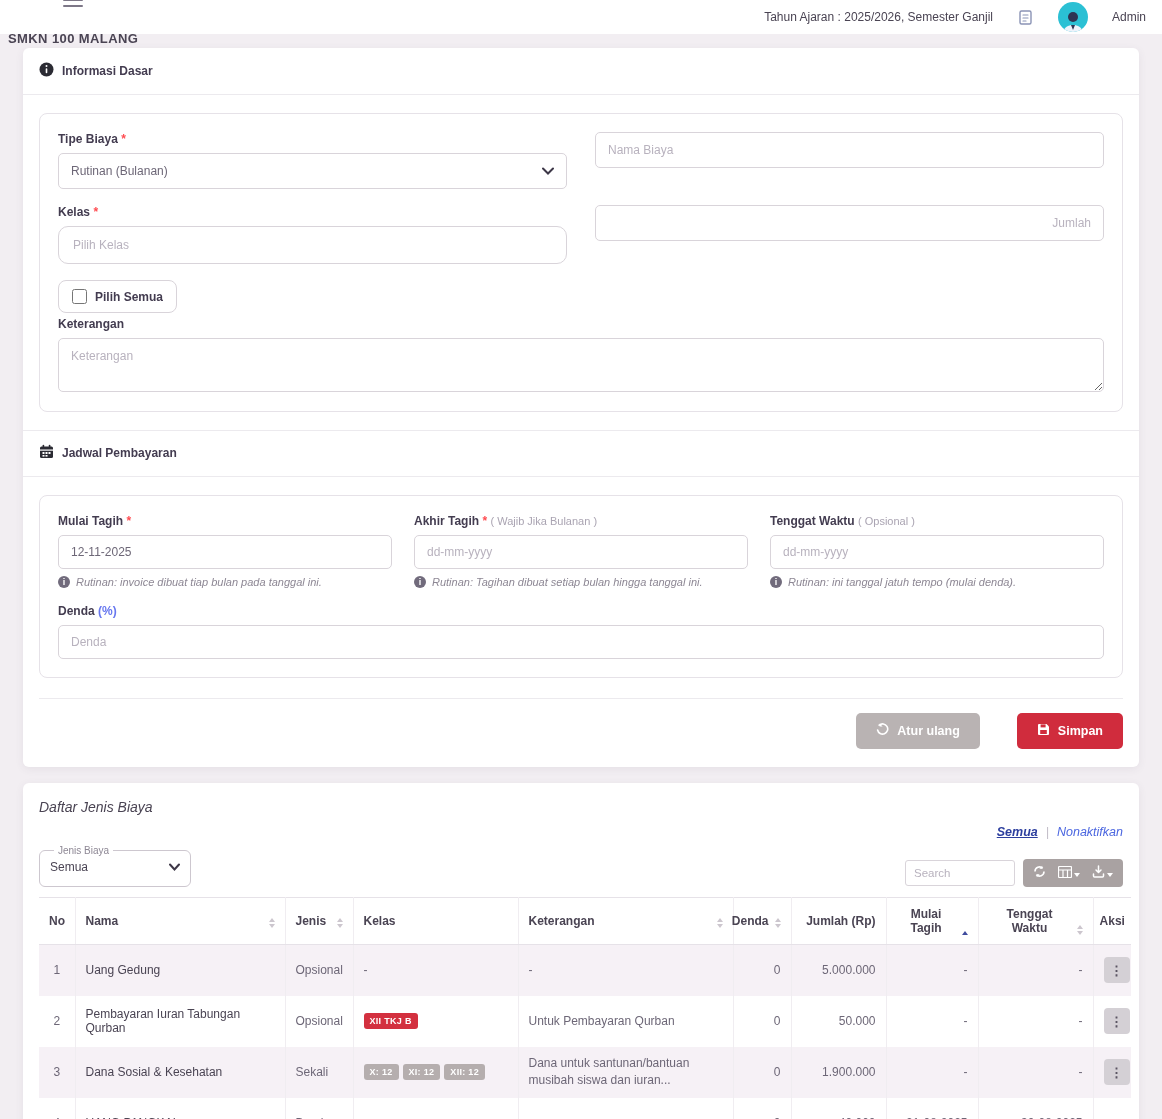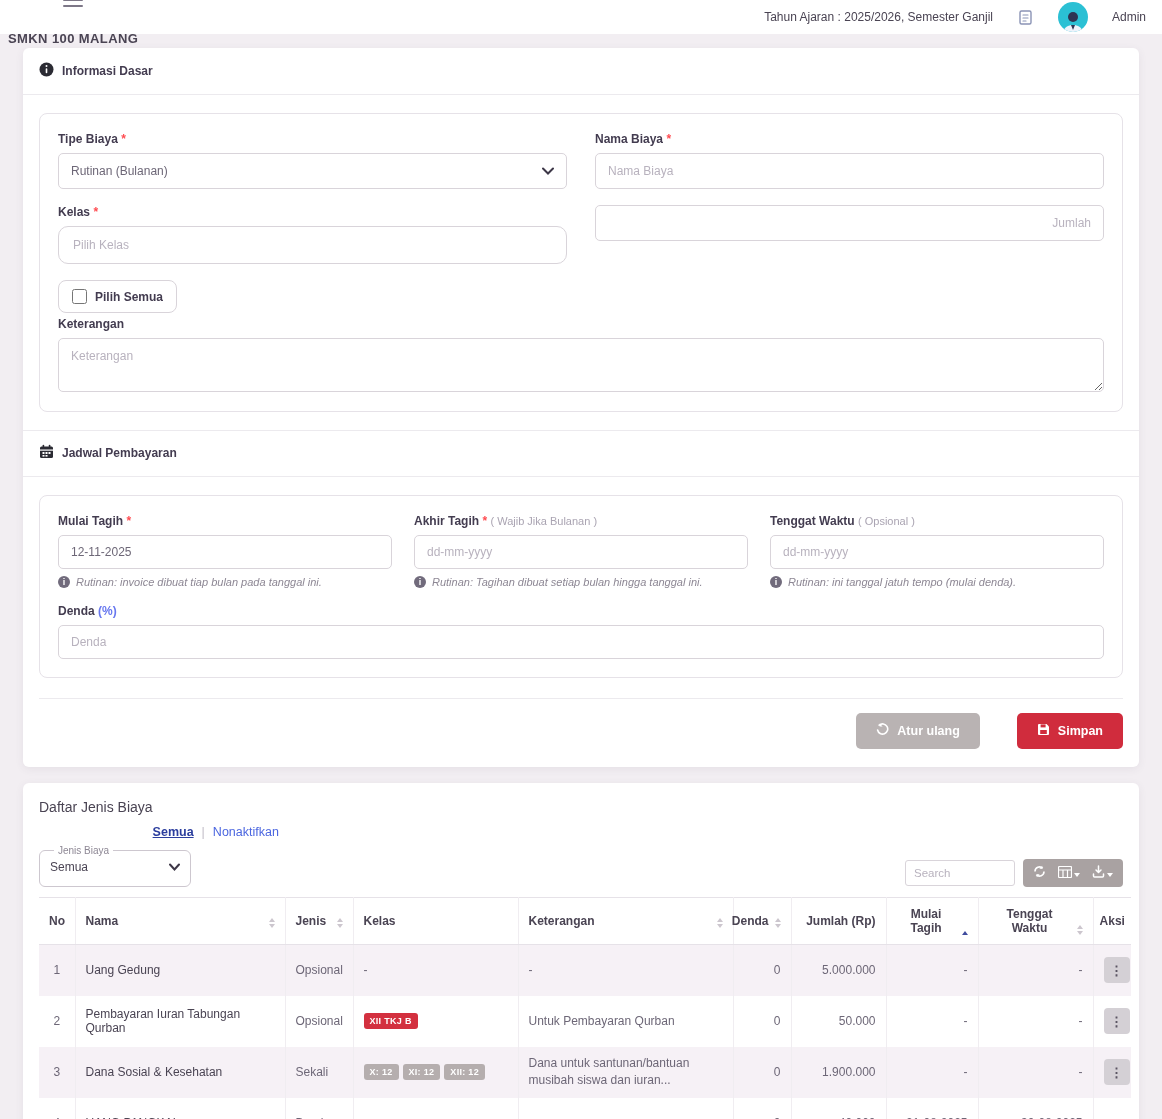--- a/index.html
+++ b/index.html
@@ -59,21 +59,21 @@
     align-items:center; justify-content:center; }
   .date-input { padding:9px 12px; }
   
   .divider { border:none; border-top:1px solid #eceaee; margin:6px 16px 0; }
   .actions-row { display:flex; justify-content:flex-end; gap:12px; padding:14px 16px 18px; }
   .btn { display:inline-flex; align-items:center; gap:8px; border:none; border-radius:5px;
     font-family:inherit; font-size:12.5px; font-weight:700; color:#fff; padding:10px 20px; cursor:pointer;margin-left:25px; }
   .btn-reset { background:#b9b3b3; }
   .btn-save { background:#d02c3d; }
   
-  .list-head { display:flex; align-items:flex-start; padding:16px 16px 4px; }
+  .list-head { display:flex; align-items:flex-start; justify-content:space-between; padding:16px 16px 4px;font-style:italic; }
   .list-title { font-size:14px; font-weight:500; color:#4a4453; }
   .filter-links { display:flex; align-items:center; gap:8px; margin-top:26px; font-size:12.5px; }
   .link-all { color:#2c3e9e; font-weight:700; text-decoration:underline; cursor:pointer; }
   .link-sep { color:#c3bec8; }
   .link-inactive { color:#4b66e0; cursor:pointer; }
   .filter-row { display:flex; align-items:flex-end; justify-content:space-between; padding:2px 16px 6px; }
   .fieldset-select { border:1px solid #cdc7cf; border-radius:6px; width:152px; padding:2px 10px 12px; }
   .fieldset-select legend { font-size:10px; color:#8d8794; padding:0 4px; margin-left:4px; }
   .fieldset-inner { display:flex; align-items:center; justify-content:space-between; cursor:pointer;
     font-size:12px; color:#4a4453; padding-top:2px; }
@@ -170,21 +170,20 @@
             <div class="fake-select">
               <span>Rutinan (Bulanan)</span>
               <span>
                 <svg width="12" height="8" viewBox="0 0 12 8">
                     <path d="M1 1.5l5 5 5-5" fill="none" stroke="#3d3747" stroke-width="2" stroke-linecap="round"></path>
                   </svg>
               </span>
             </div>
           </div>
           <div class="field">
-            <label class="field-label"><span>Nama Biaya</span> <span class="req">*</span></label>
             <input class="text-input" type="text" placeholder="Nama Biaya" style="">
           </div>
           <div class="field">
             <label class="field-label"><span>Kelas</span> <span class="req">*</span></label>
             <input class="text-input input-rounded" type="text" placeholder="Pilih Kelas" style="">
           </div>
           <div class="field">
             <input class="text-input input-right" type="text" placeholder="Jumlah" style="">
           </div>
         </div>

